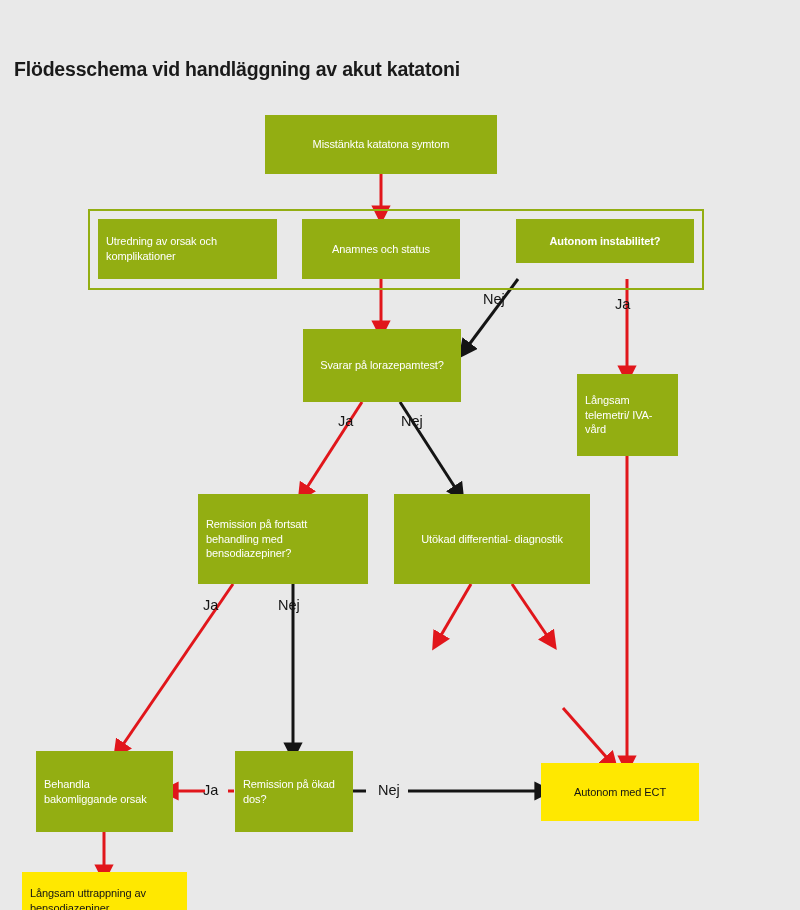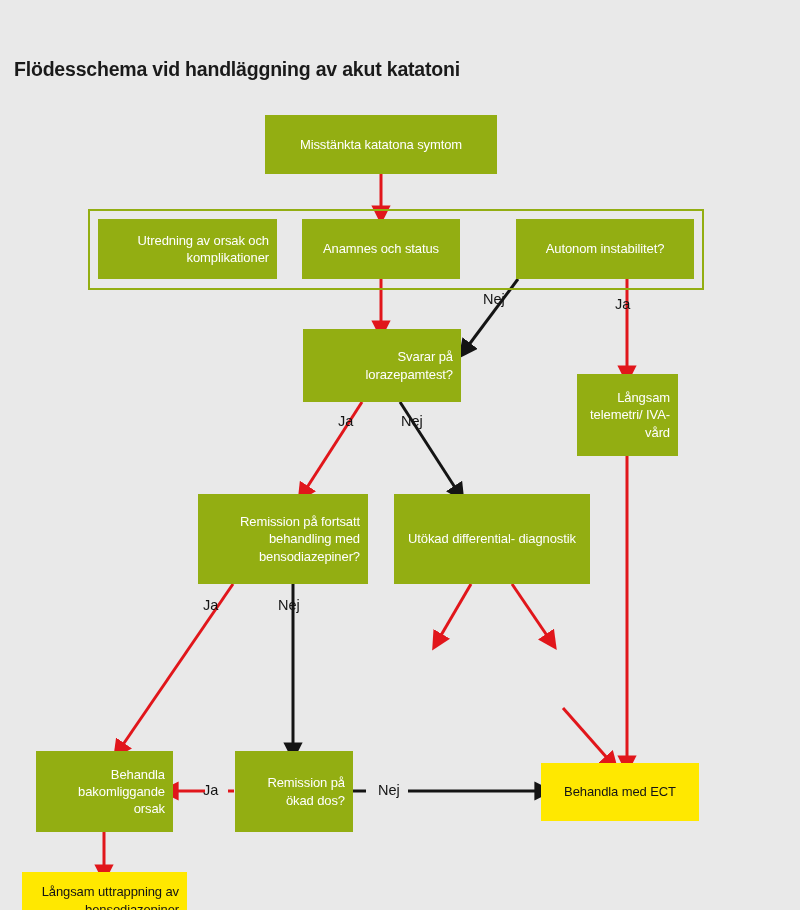--- a/index.html
+++ b/index.html
@@ -42,22 +42,22 @@
     box-sizing: border-box;
     border: 2px solid #93ae12;
     background: transparent;
   }
   .node {
     position: absolute;
     box-sizing: border-box;
     display: flex;
     align-items: center;
     justify-content: center;
-    text-align: right;
-    font-size: 13px;
+    text-align: left;
+    font-size: 11px;
     line-height: 1.33;
     padding: 8px 8px;
     letter-spacing: -0.1px;
   }
   .node.green {
     background: #93ae12;
     color: #ffffff;
   }
   .node.yellow {
     background: #ffe800;
@@ -128,21 +128,21 @@
   </div>
 
   <div class="node green" style="left:98px; top:173px; width:179px; height:60px;">
     <span>Utredning av orsak och komplikationer</span>
   </div>
 
   <div class="node green" style="left:302px; top:173px; width:158px; height:60px;">
     <span>Anamnes och status</span>
   </div>
 
-  <div class="node green" style="left:516px; top:173px; width:178px; height:60px;">
+  <div class="node green" style="left:516px; top:173px; width:178px; height:44px;font-weight:bold;">
     <span>Autonom instabilitet?</span>
   </div>
 
   <div class="node green" style="left:303px; top:283px; width:158px; height:73px;">
     <span>Svarar på lorazepamtest?</span>
   </div>
 
   <div class="node green" style="left:577px; top:328px; width:101px; height:82px;">
     <span>Långsam telemetri/ IVA-vård</span>
   </div>
@@ -159,21 +159,21 @@
 
   <div class="node green" style="left:36px; top:705px; width:137px; height:81px;">
     <span>Behandla bakomliggande orsak</span>
   </div>
 
   <div class="node green" style="left:235px; top:705px; width:118px; height:81px;">
     <span>Remission på ökad dos?</span>
   </div>
 
   <div class="node yellow" style="left:541px; top:717px; width:158px; height:58px;">
-    <span>Behandla med ECT</span>
+    <span>Autonom med ECT</span>
   </div>
 
   <div class="node yellow" style="left:22px; top:826px; width:165px; height:57px;">
     <span>Långsam uttrappning av bensodiazepiner</span>
   </div>
 
   <div class="edge-label" style="left:483px; top:245px;">
     <span>Nej</span>
   </div>
 

